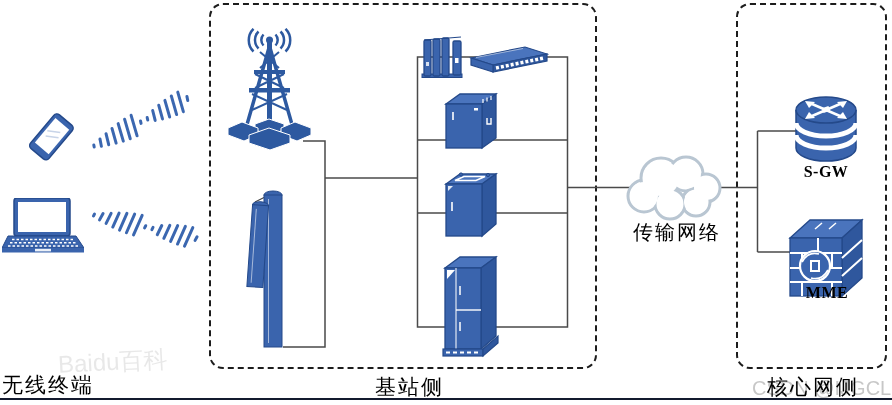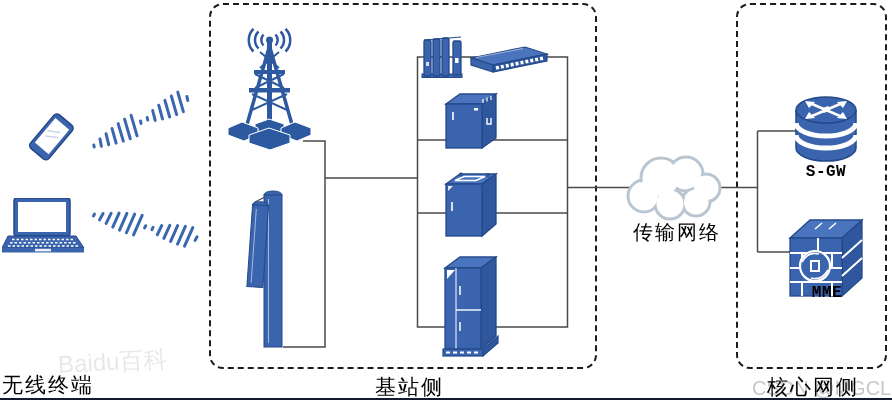--- a/index.html
+++ b/index.html
@@ -8,21 +8,21 @@
   .abs{position:absolute;}
   .dashed-box{position:absolute;border:2px dashed #1c1c1c;border-radius:14px;box-sizing:border-box;z-index:0;}
   #box-base{left:209px;top:3px;width:388px;height:366px;}
   #box-core{left:736px;top:3px;width:151px;height:366px;}
   #connector-lines{left:0;top:0;z-index:1;}
   .icon{z-index:2;}
   .zone-label{position:absolute;z-index:3;color:#000;font-family:"Liberation Serif","DejaVu Serif",serif;
               font-size:21px;letter-spacing:2px;white-space:nowrap;}
   #label-transmission{font-size:20px;}
   .node-label{position:absolute;z-index:3;color:#000;font-weight:bold;font-size:16px;text-align:center;
-              font-family:Liberation Mono, monospace;letter-spacing:0.5px;}
+              font-family:Liberation Serif, serif;letter-spacing:0.5px;}
   .watermark{position:absolute;color:#9a9a9a;white-space:nowrap;font-family:"Liberation Sans",sans-serif;}
   #wm-baidu{left:58px;top:346px;font-size:24px;opacity:0.22;transform:rotate(-3deg);z-index:0;}
   #wm-csdn{left:752px;top:377px;font-size:20px;opacity:0.55;z-index:2;}
   #bottom-rule{left:0;top:398px;width:892px;height:2px;background:#131a2e;z-index:4;}
 </style>
 </head>
 <body>
 
 <div id="stage">
 

